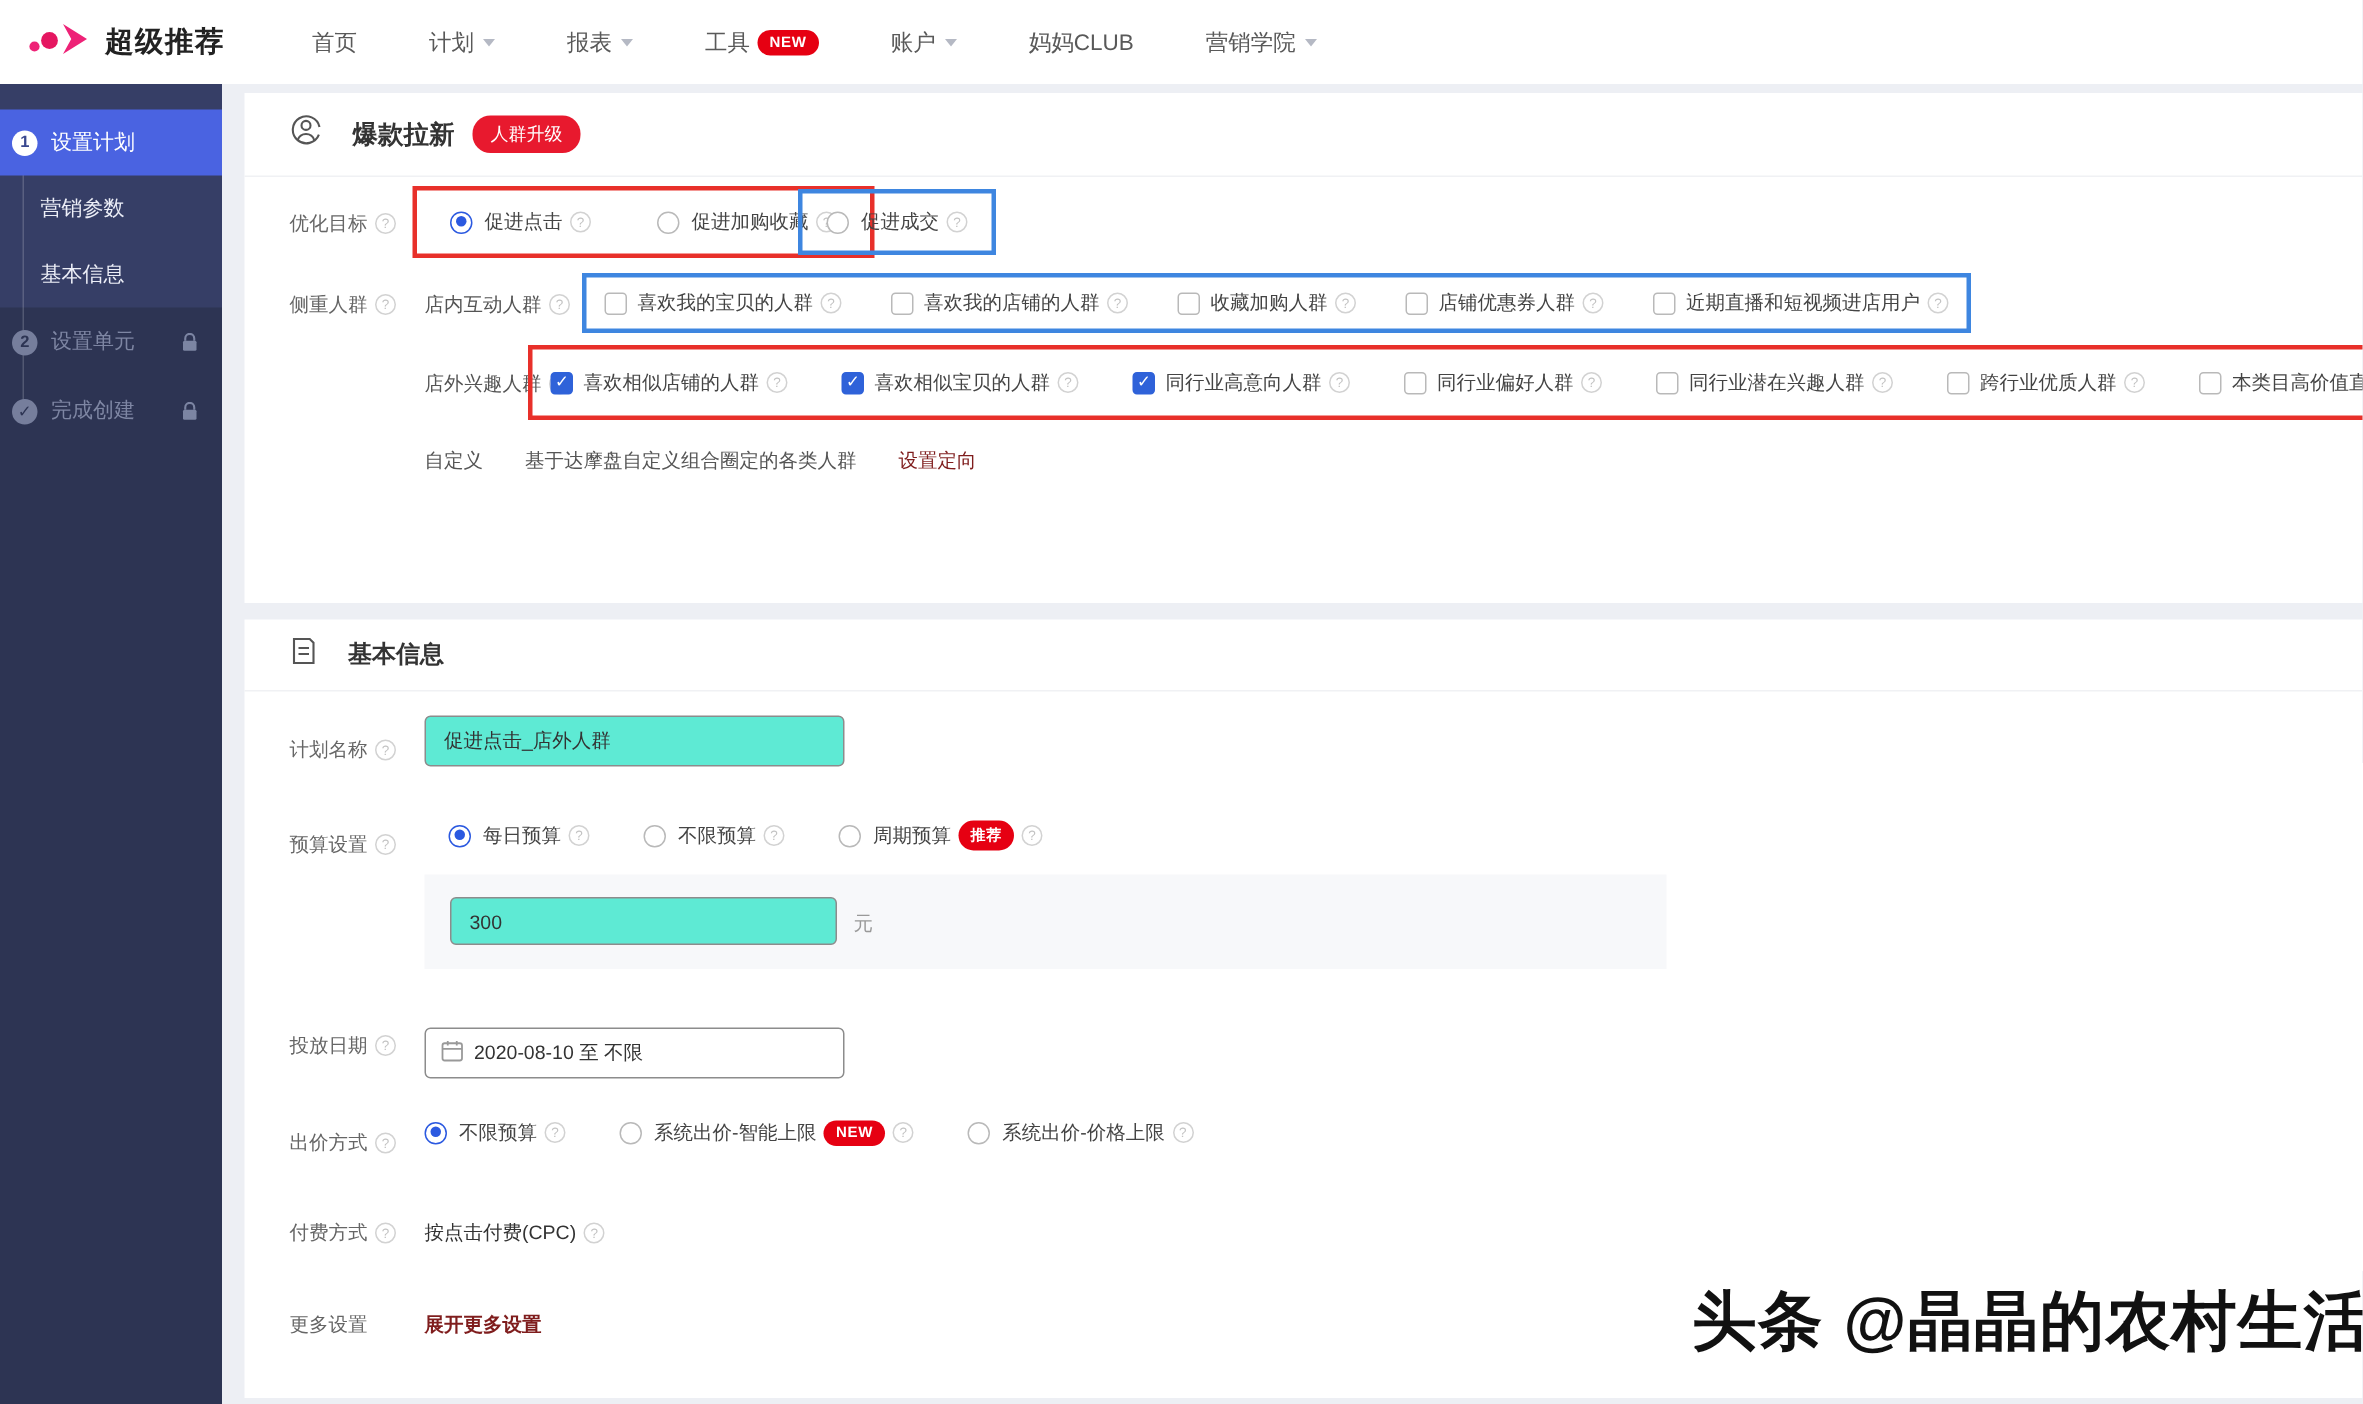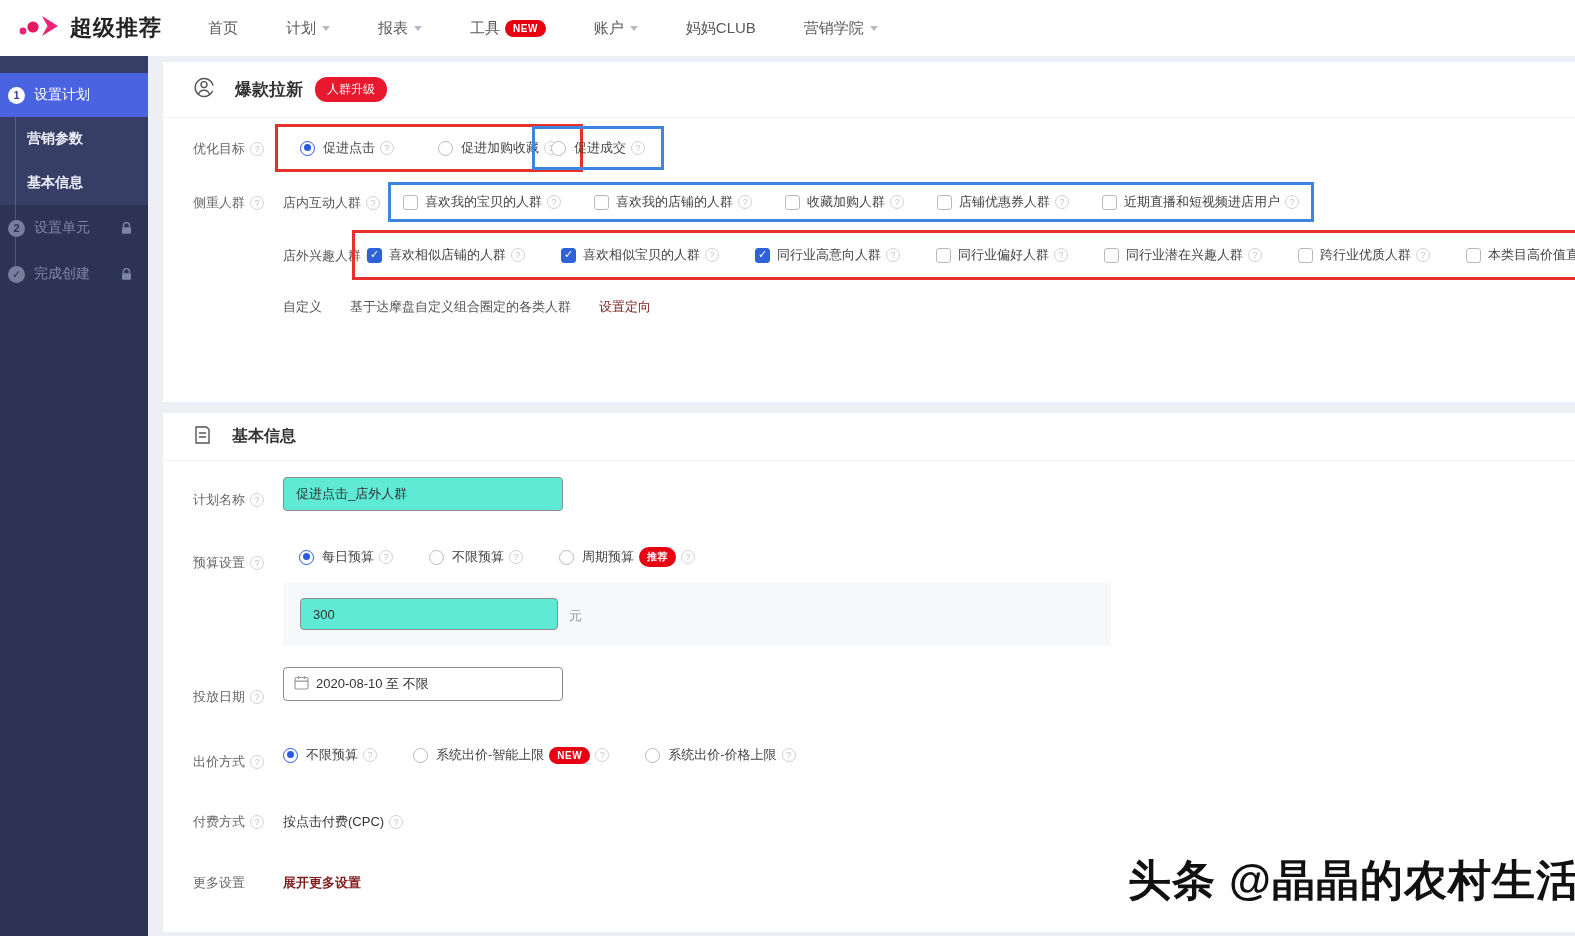--- a/index.html
+++ b/index.html
@@ -1,33 +1,33 @@
 <!DOCTYPE html>
 <html><head>
 <meta charset="utf-8">
 <style>
   * { margin:0; padding:0; box-sizing:border-box; font-family:"Liberation Sans","DejaVu Sans",sans-serif; }
   html,body { width:1575px; height:936px; overflow:hidden; background:#edeff4; position:relative; }
 
   
   .topbar { position:absolute; left:0; top:0; width:1575px; height:56px; background:#fff; display:flex; align-items:center; z-index:5; }
   .logo { display:flex; align-items:center; margin-left:18px; width:160px; }
-  .logo-text { font-size:22px; font-weight:bold; color:#222; margin-left:8px; letter-spacing:1px; }
+  .logo-text { font-size:19px; font-weight:bold; color:#222; margin-left:8px; letter-spacing:1px; }
   .nav { display:flex; align-items:center; margin-left:30px; gap:48px; }
   .nav-item { display:flex; align-items:center; font-size:15px; color:#595959; cursor:pointer; }
   .caret { width:0; height:0; border-left:4px solid transparent; border-right:4px solid transparent; border-top:5px solid #b5b9c4; margin-left:6px; }
   .badge-new { background:#e60012; color:#fff; font-size:10px; font-weight:bold; padding:3px 8px; border-radius:10px; margin-left:5px; letter-spacing:.5px; }
 
   
   .sidebar { position:absolute; left:0; top:56px; width:148px; height:880px; background:#2d3453; z-index:4; }
   .sb-upper { background:#363e66; padding-top:17px; }
   .sb-line { position:absolute; left:15px; top:38px; width:1px; height:185px; background:rgba(255,255,255,.18); }
   .sb-item { position:relative; height:44px; display:flex; align-items:center; padding-left:8px; font-size:14px; color:#e7eaf5; cursor:pointer; }
   .sb-item.active { background:#4a63e1; color:#fff; }
-  .sb-item.sub { padding-left:27px; color:#eceef7;font-weight:bold; }
+  .sb-item.sub { padding-left:27px; color:#eceef7; }
   .sb-item.locked { color:#7e86a3; height:46px; }
   .sb-circle { width:17px; height:17px; border-radius:50%; background:#fff; color:#39488f; font-size:11px; font-weight:bold; display:flex; align-items:center; justify-content:center; margin-right:9px; flex:0 0 auto; }
   .sb-item.locked .sb-circle { background:#767e9c; color:#2d3453; }
   .sb-lock { margin-left:auto; margin-right:16px; display:flex; }
 
   
   .content { position:absolute; left:148px; top:56px; width:1427px; height:880px; background:#edeff4; }
   .panel { position:absolute; left:15px; right:0; background:#fff; }
   .panel1 { top:6px; height:340px; }
   .panel2 { top:357px; height:519px; }
@@ -309,21 +309,21 @@
     </div>
     <div class="gray-panel" style="left:120px; top:170px; width:828px; height:63px;">
       <input class="text-input" style="position: absolute; left: 17px; top: 15px; width: 258px; height: 32px;" value="300">
       <span style="position:absolute; left:286px; top:24px; font-size:13px; color:#999;">元</span>
     </div>
 
     <div class="row-label" style="top:275px;">
       <span>投放日期</span>
         <span class="q"></span>
     </div>
-    <div class="date-input" style="position:absolute; left:120px; top:254px; width:280px;">
+    <div class="date-input" style="position:absolute; left:120px; top:272px; width:280px;">
       <span>
         <svg width="15" height="15" viewBox="0 0 15 15" fill="none" stroke="#999" stroke-width="1.2">
             <rect x="1" y="2.5" width="13" height="11.5" rx="1.5"></rect>
             <path d="M1 6.2h13M4.5 1v3M10.5 1v3"></path>
           </svg>
       </span>
       <span>2020-08-10 至 不限</span>
     </div>
 
     <div class="row-label" style="top:340px;">

